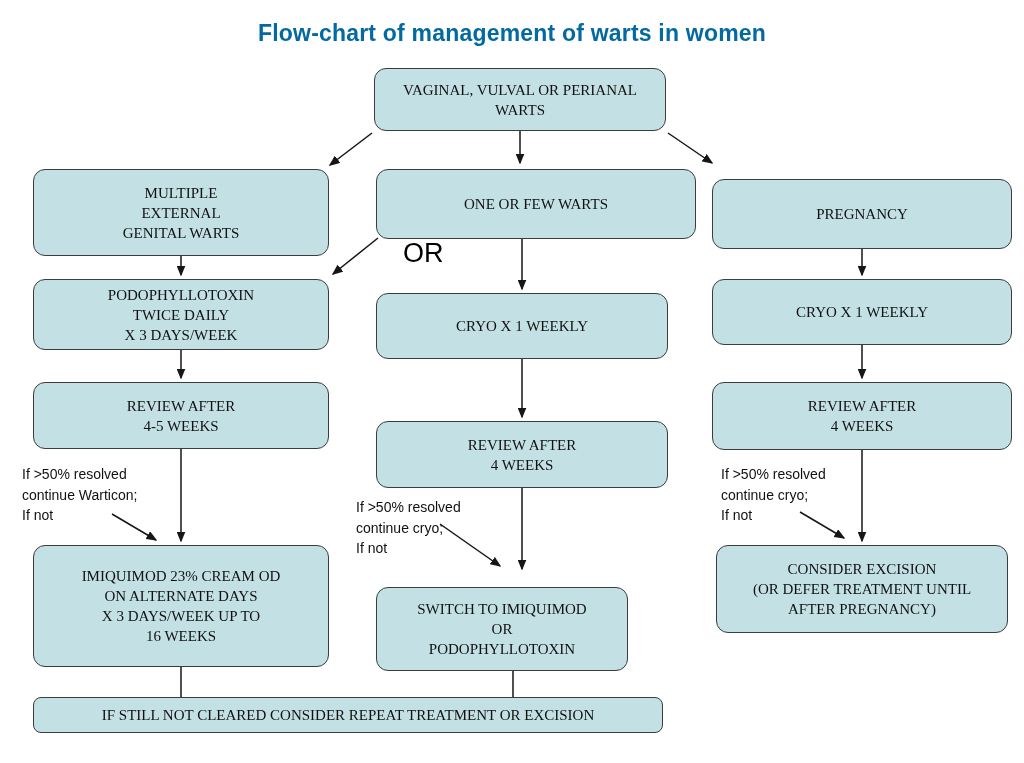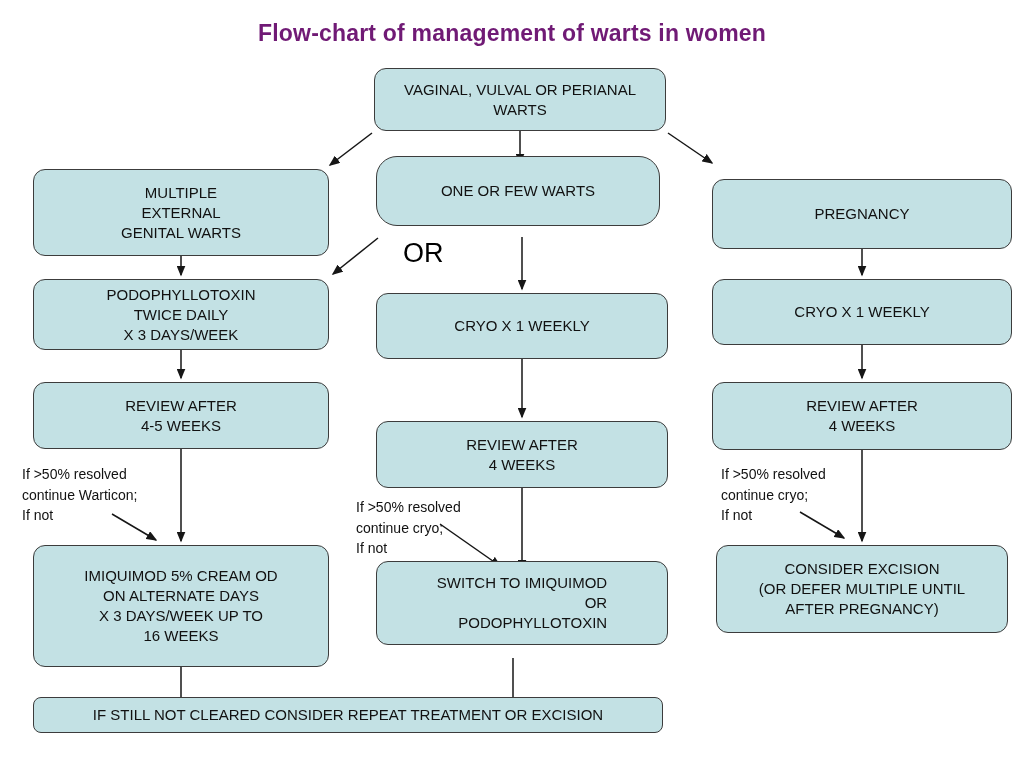--- a/index.html
+++ b/index.html
@@ -13,36 +13,37 @@
     position:relative;
     width:1024px;height:763px;
     background:#ffffff;
     font-family:"Liberation Sans","DejaVu Sans",sans-serif;
     color:var(--text);
     overflow:hidden;
   }
   .title{
     position:absolute;top:20px;left:0;width:1024px;
     margin:0;text-align:center;
-    font-size:23px;font-weight:bold;color:#701a75;
+    font-size:23px;font-weight:bold;color:#0369a1;
     letter-spacing:0.2px;
   }
   .edges{position:absolute;top:0;left:0;width:1024px;height:763px;}
   .edge{stroke:var(--arrow);stroke-width:1.5px;fill:none;}
   .arrhead{fill:var(--arrow);}
   .node{
     position:absolute;box-sizing:border-box;
     background:var(--box-fill);
     border:1.6px solid var(--box-border);
     border-radius:12px;
     display:flex;align-items:center;justify-content:center;
     text-align:center;
     font-size:15px;line-height:20px;
     white-space:pre-line;
     padding:0 8px;
+    font-family:Liberation Serif, serif;
   }
   .annot{
     position:absolute;
     font-size:14px;line-height:20.5px;
     white-space:pre-line;
     text-align:left;
   }
   .or-label{
     position:absolute;left:403px;top:238px;width:60px;
     font-size:27px;line-height:30px;color:#000;
@@ -80,21 +81,21 @@
     <line class="edge" x1="181" y1="667" x2="181" y2="697"></line>
     <line class="edge" x1="513" y1="658" x2="513" y2="697"></line>
   </svg>
 
   <div class="node" style="left:374px;top:68px;width:292px;height:63px;">VAGINAL, VULVAL OR PERIANAL
 WARTS</div>
 
   <div class="node" style="left:33px;top:169px;width:296px;height:87px;">MULTIPLE
 EXTERNAL
 GENITAL WARTS</div>
-  <div class="node" style="left:376px;top:156px;width:284px;height:70px;border-radius:21px;">ONE OR FEW WARTS</div>
+  <div class="node" style="left:376px;top:169px;width:320px;height:70px;">ONE OR FEW WARTS</div>
   <div class="node" style="left:712px;top:167px;width:300px;height:70px;margin-top:12px;">PREGNANCY</div>
 
   <div class="or-label">OR</div>
 
   <div class="node" style="left:33px;top:279px;width:296px;height:71px;">PODOPHYLLOTOXIN
 TWICE DAILY
 X 3 DAYS/WEEK</div>
   <div class="node" style="left:376px;top:293px;width:292px;height:66px;">CRYO X 1 WEEKLY</div>
   <div class="node" style="left:712px;top:279px;width:300px;height:66px;">CRYO X 1 WEEKLY</div>
 
@@ -108,26 +109,26 @@
   <div class="annot" style="left:22px;top:464px;width:170px;">If &gt;50% resolved
 continue Warticon;
 If not</div>
   <div class="annot" style="left:356px;top:497px;width:170px;">If &gt;50% resolved
 continue cryo;
 If not</div>
   <div class="annot" style="left:721px;top:464px;width:160px;">If &gt;50% resolved
 continue cryo;
 If not</div>
 
-  <div class="node" style="left:33px;top:545px;width:296px;height:122px;">IMIQUIMOD 5% CREAM OD
+  <div class="node" style="left:33px;top:545px;width:296px;height:122px;">IMIQUIMOD 23% CREAM OD
 ON ALTERNATE DAYS
 X 3 DAYS/WEEK UP TO
 16 WEEKS</div>
-  <div class="node" style="left:376px;top:561px;width:292px;height:84px;text-align:right;">SWITCH TO IMIQUIMOD
+  <div class="node" style="left:376px;top:587px;width:252px;height:84px;">SWITCH TO IMIQUIMOD
 OR
 PODOPHYLLOTOXIN</div>
   <div class="node" style="left:716px;top:545px;width:292px;height:88px;">CONSIDER EXCISION
-(OR DEFER MULTIPLE UNTIL
+(OR DEFER TREATMENT UNTIL
 AFTER PREGNANCY)</div>
 
   <div class="node" style="left:33px;top:697px;width:630px;height:36px;border-radius:8px;">IF STILL NOT CLEARED CONSIDER REPEAT TREATMENT OR EXCISION</div>
 
 </div>
 
 </body></html>

